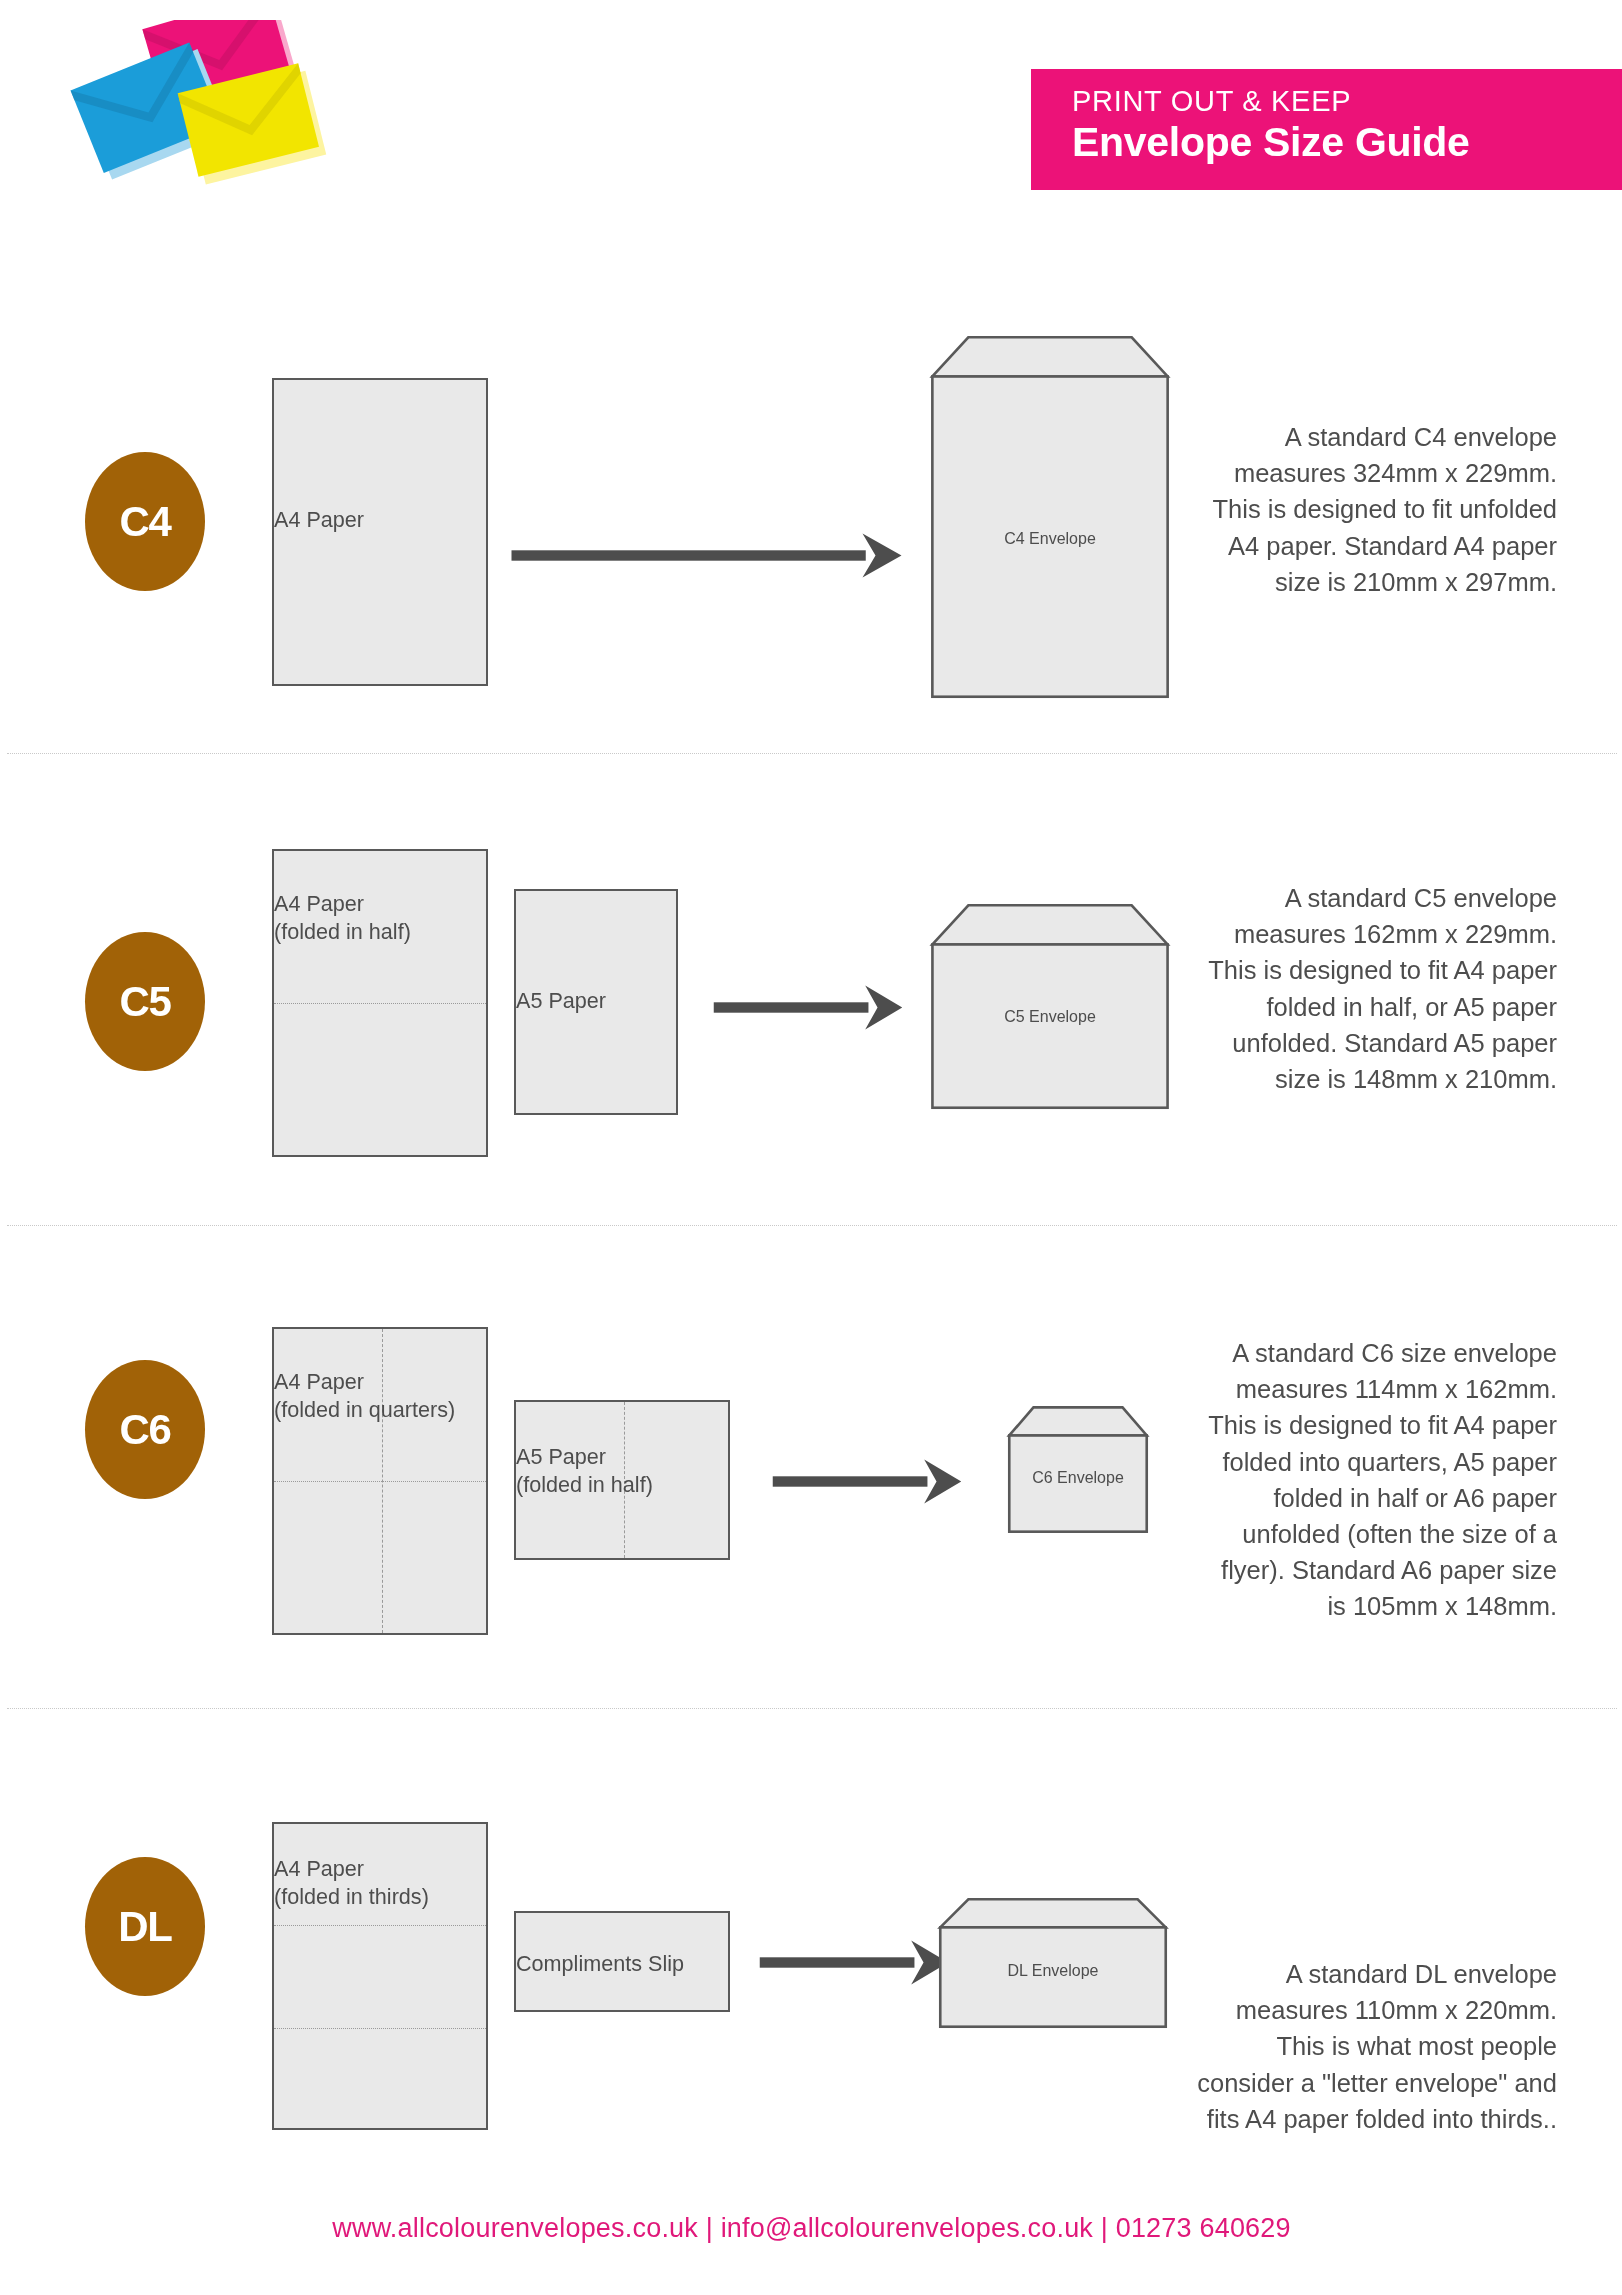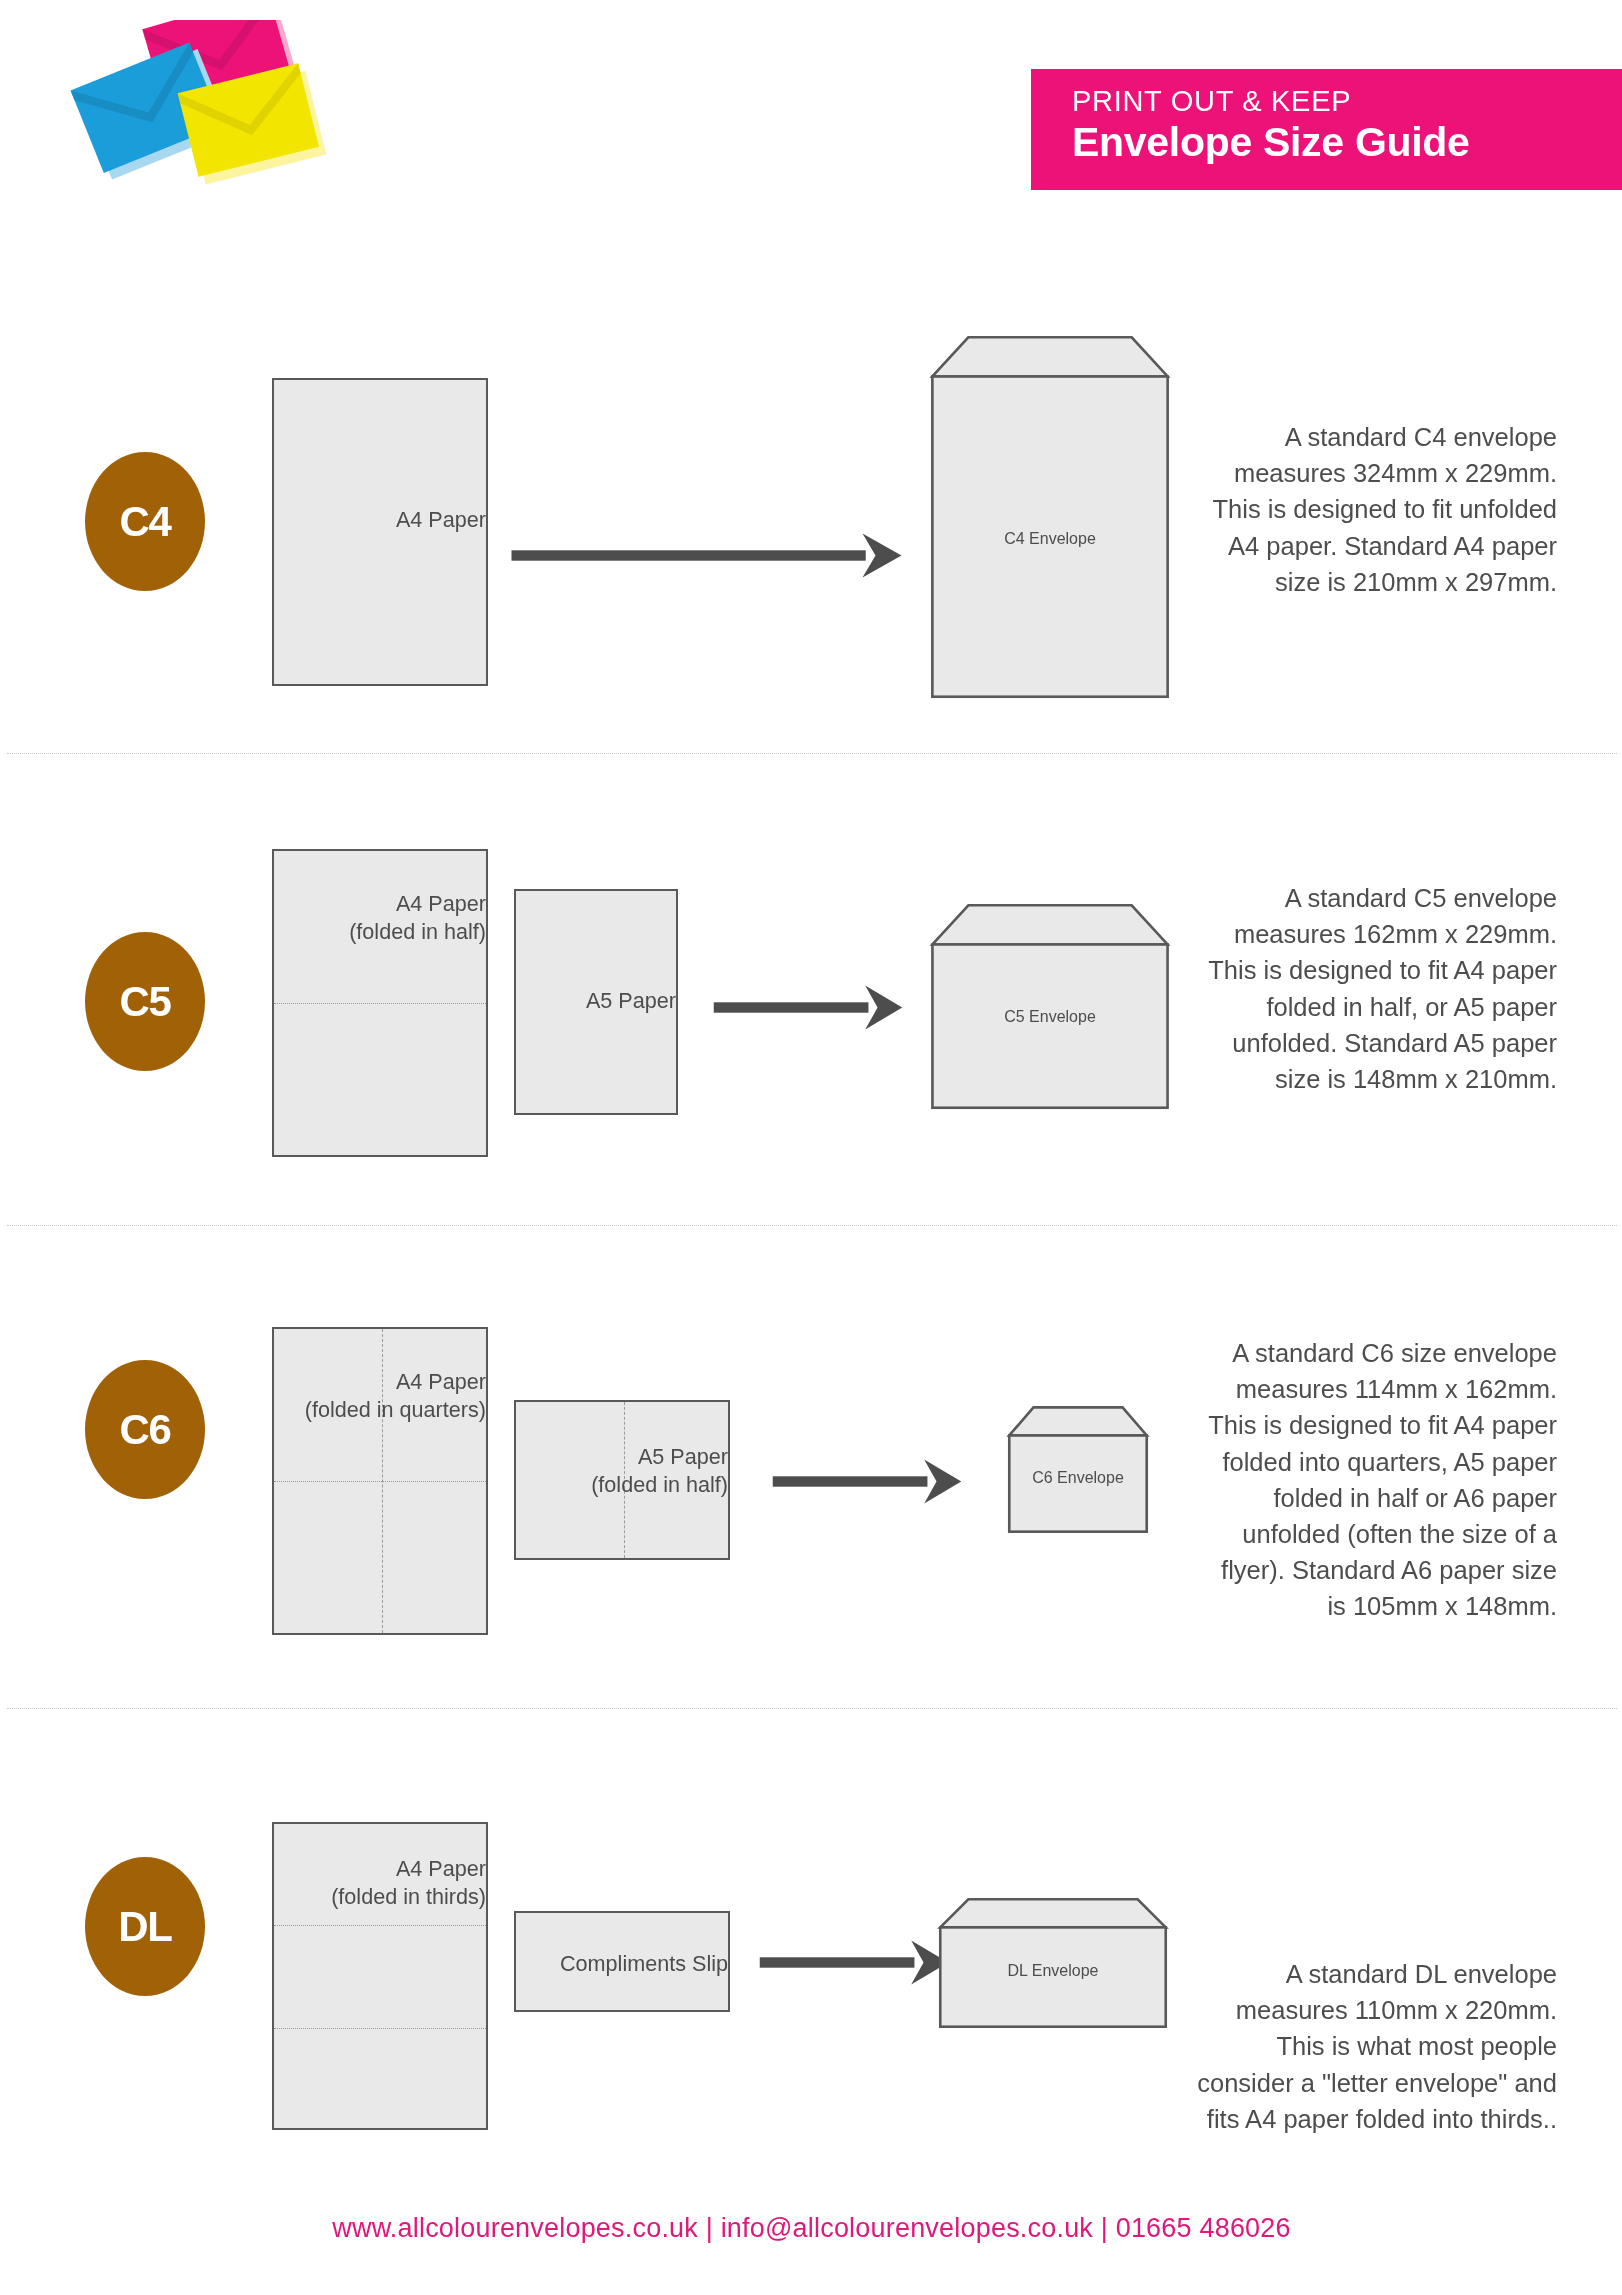--- a/index.html
+++ b/index.html
@@ -103,21 +103,21 @@
   
   .paper {
     position: absolute;
     background: #e9e9e9;
     border: 2px solid #595959;
     box-sizing: border-box;
   }
   .paper-label {
     position: absolute;
     left: 0; right: 0;
-    text-align: right;
+    text-align: left;
     color: #4d4d4d;
     font-size: 21.6px;
     line-height: 1.28;
     white-space: pre-line;
   }
   .fold-h {
     position: absolute;
     left: 0; right: 0;
     height: 0;
     border-top: 1.3px dotted #9a9a9a;
@@ -301,14 +301,14 @@
 
   <svg class="envelope" style="left:937px; top:1896px;" width="232" height="134" viewBox="0 0 355 205">
     <path d="M5 48 L48 5 L307 5 L350 48 Z" fill="#e9e9e9" stroke="#595959" stroke-width="4"></path>
     <rect x="5" y="48" width="345" height="152" fill="#e9e9e9" stroke="#595959" stroke-width="4"></rect>
   </svg>
   <div class="env-label" style="left:937px; top:1962px; width:232px;">DL Envelope</div>
 
   <div class="desc" style="left:1197px; top:1956px; width:360px;">A standard DL envelope measures 110mm x 220mm. This is what most people consider a "letter envelope" and fits A4 paper folded into thirds..</div>
 </div>
 
-<div id="footer">www.allcolourenvelopes.co.uk | info@allcolourenvelopes.co.uk | 01665 486026</div>
+<div id="footer">www.allcolourenvelopes.co.uk | info@allcolourenvelopes.co.uk | 01273 640629</div>
 
 
 </body></html>

